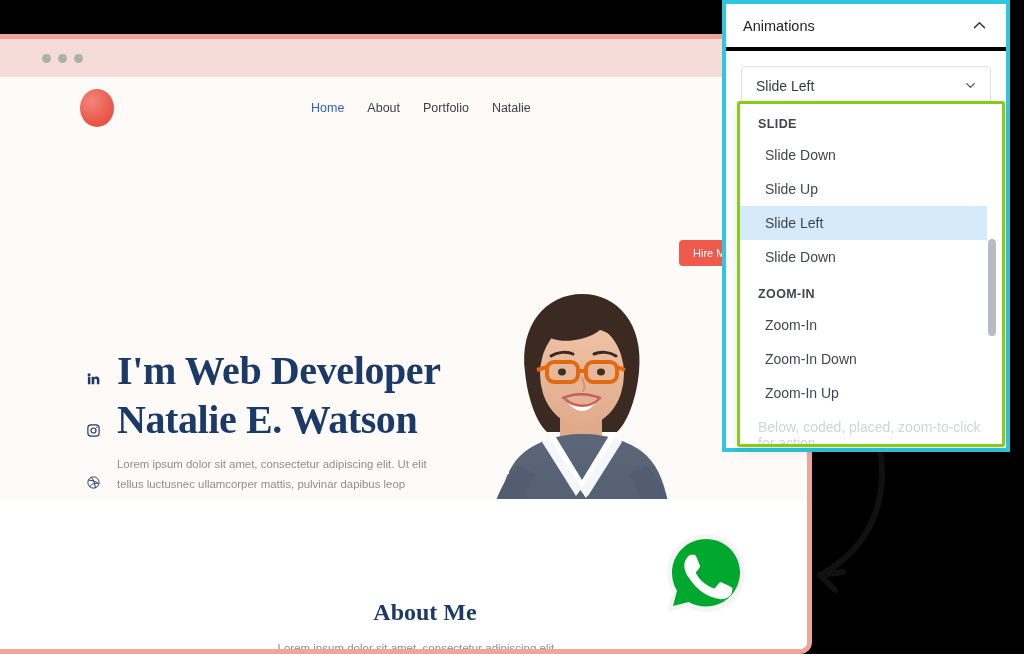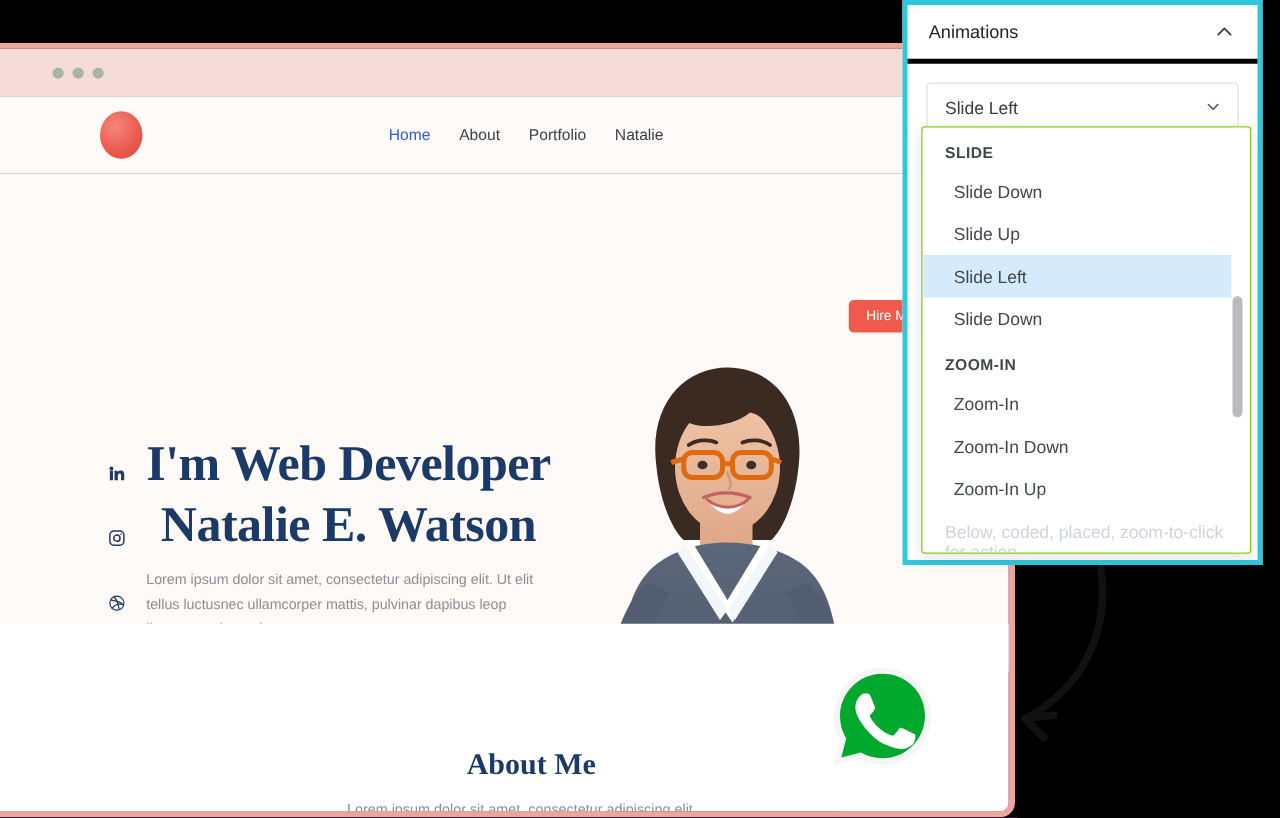--- a/index.html
+++ b/index.html
@@ -4,21 +4,21 @@
 <style>
   html,body{margin:0;padding:0;}
   body{
     width:1024px;height:654px;overflow:hidden;position:relative;
     background:#000;
     font-family:"Liberation Sans", sans-serif;
   }
   
   #browser-mockup{
     position:absolute;left:0;top:34px;width:812px;height:620px;
-    background:#701a75;border:5px solid #eda699;border-left:none;
+    background:#fef9c3;border:5px solid #eda699;border-left:none;
     border-radius:0 12px 12px 0;box-sizing:border-box;overflow:hidden;
   }
   #browser-titlebar{
     height:38px;background:#f6dcd8;display:flex;align-items:center;padding-left:42px;
   }
   .dot{width:9px;height:9px;border-radius:50%;background:#a8b4a6;margin-right:7px;}
   #site-nav{
     height:62px;background:#fdfaf7;display:flex;align-items:center;position:relative;
   }
   #logo-circle{
@@ -31,21 +31,21 @@
   #hire-me-btn{
     position:absolute;left:679px;top:101px;background:#ef5a4c;color:#fff;
     font-size:11px;padding:7px 14px;border-radius:4px;white-space:nowrap;z-index:2;
   }
   #hero{position:relative;height:398px;background:#fdfaf7;}
   #social-rail{position:absolute;left:86px;top:212px;display:flex;flex-direction:column;gap:16px;}
   .social-ico{width:16px;height:16px;color:#1f3a68;margin-top:20px;}
   #hero-title{
     position:absolute;left:117px;top:208px;
     font-family:"Liberation Serif", serif;font-weight:700;font-size:40px;
-    color:#1b3a67;line-height:1.22;letter-spacing:-.4px;white-space:nowrap;text-align:center;
+    color:#1b3a67;line-height:1.22;letter-spacing:-.4px;white-space:nowrap;
   }
   #hero-text{
     position:absolute;left:117px;top:316px;width:322px;
     font-size:11.4px;line-height:1.72;color:#8d8d95;
   }
   #learn-more-btn{
     position:absolute;left:122px;top:396px;background:#ef5a4c;color:#fff;
     font-size:11.5px;padding:9px 19px;border-radius:4px;
   }
   #hero-photo{position:absolute;left:430px;top:135px;width:300px;height:388px;}
@@ -70,21 +70,21 @@
   }
   #panel-title{font-size:14.5px;color:#212529;font-weight:400;}
   #select-box{
     margin:15px 15px 0 15px;height:37px;border:1px solid #dcdfe3;border-radius:4px;
     display:flex;align-items:center;justify-content:space-between;padding:0 12px 0 14px;
     background:#fff;
   }
   #select-value{font-size:14px;color:#343a40;}
   #options-wrap{
     position:absolute;left:11px;top:97px;width:262px;height:340px;
-    background:#fff;border:1px solid #84cc16;border-radius:3px;
+    background:#fff;border:3px solid #84cc16;border-radius:3px;
     box-shadow:0 4px 12px rgba(0,0,0,.10);overflow:hidden;
   }
   #options-list{position:absolute;left:0;top:0;width:247px;}
   .opt-group{
     font-size:12.5px;font-weight:700;color:#41464b;letter-spacing:.4px;
     padding:13px 0 7px 18px;
   }
   .opt-item{font-size:14px;color:#41464b;padding:9px 0 9px 25px;}
   .opt-item.selected{background:#d5eafb;}
   .opt-cut{color:#cfd4da;padding:9px 0 0 18px;font-size:14px;}

